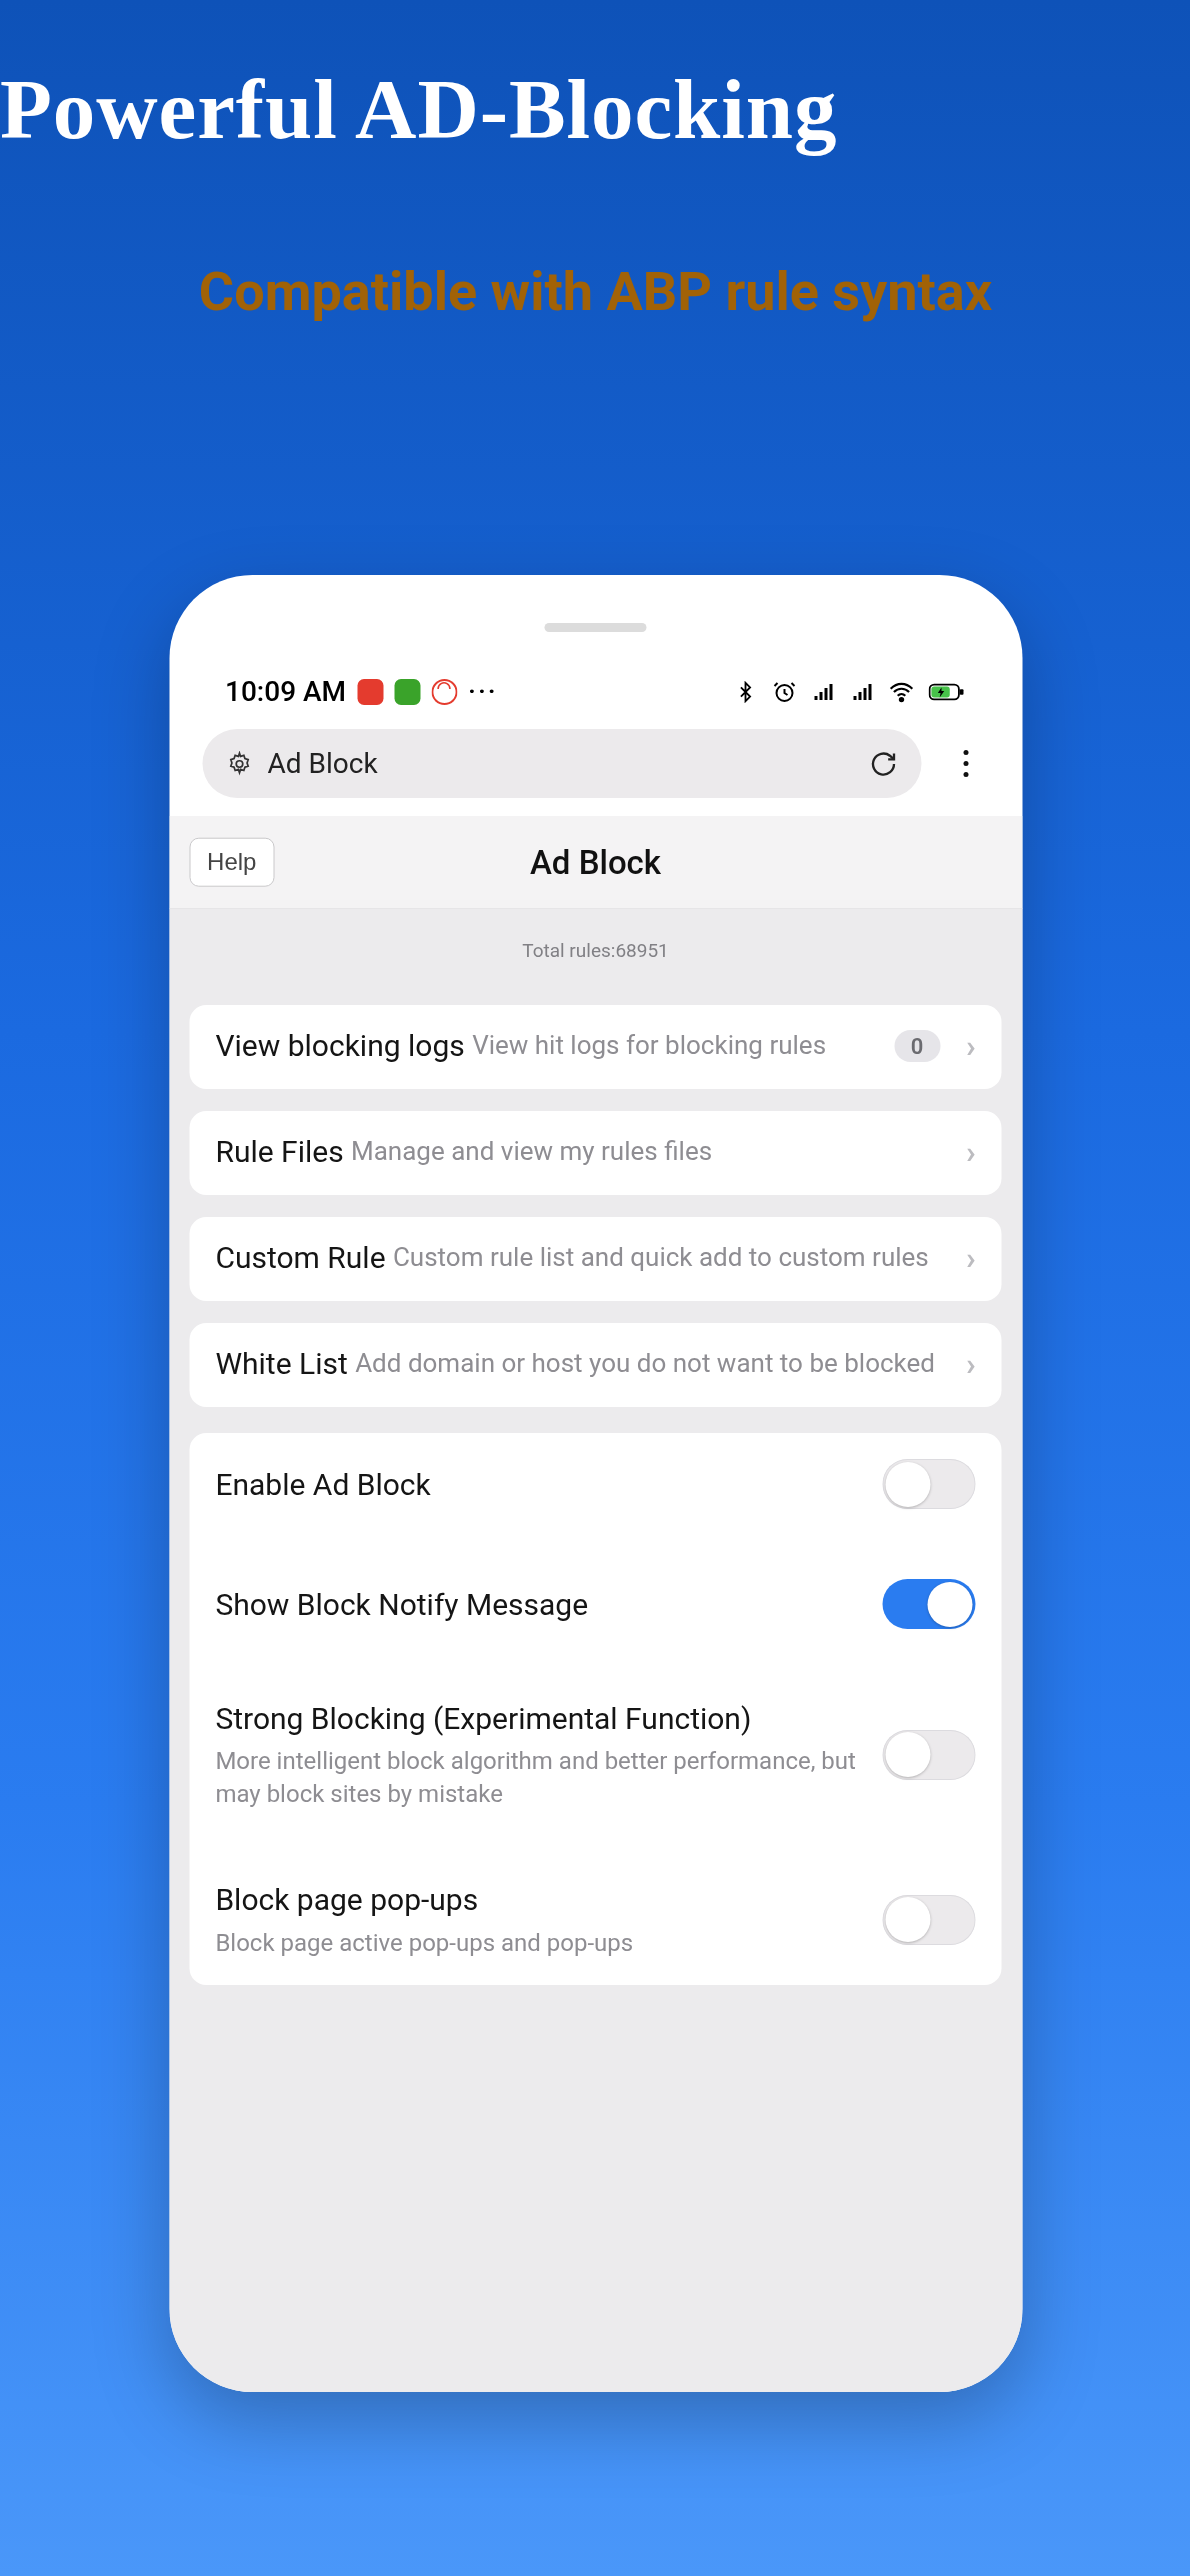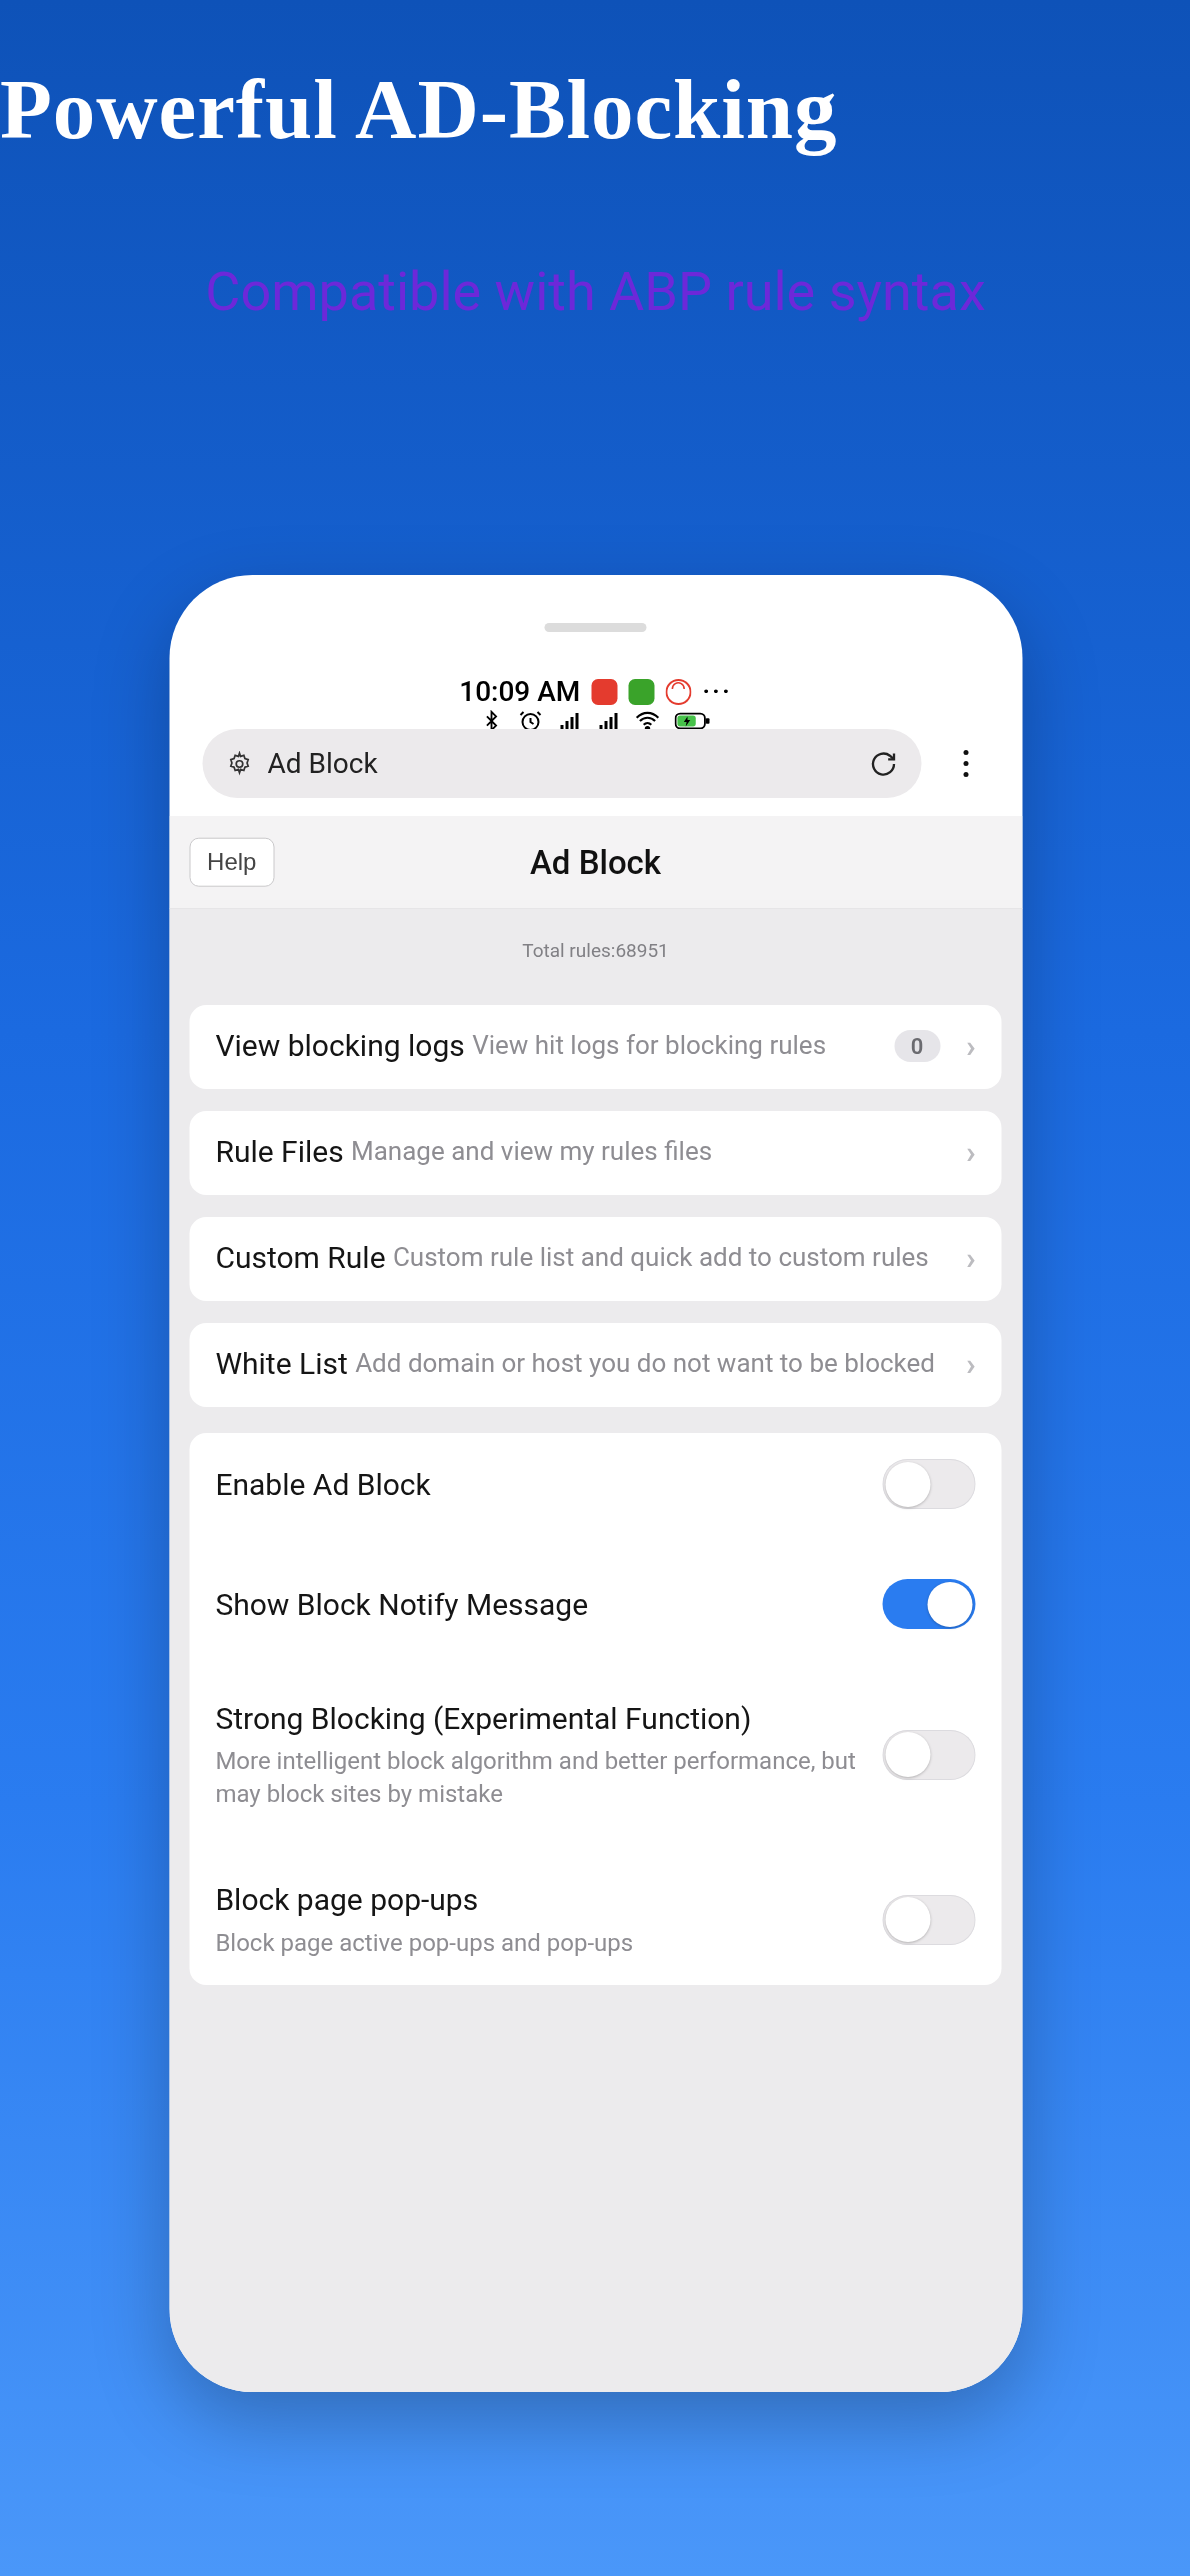--- a/index.html
+++ b/index.html
@@ -15,23 +15,23 @@
   text-align: left;
   color: #fff;
   font-size: 85px;
   font-weight: 700;
   padding-top: 60px;
   letter-spacing: 0.9px;
   font-family: Georgia, "Times New Roman", serif;
 }
 .hero-subtitle {
   text-align: center;
-  color: #6d28d9;
+  color: #a16207;
   font-size: 54px;
-  font-weight: 400;
+  font-weight: 700;
   margin-top: 102px;
 }
 .phone {
   position: absolute;
   left: 50%;
   transform: translateX(-50%);
   top: 575px;
   width: 853px;
   height: 1817px;
   background: #fff;
@@ -54,21 +54,20 @@
   top: 100px;
   left: 0;
   right: 0;
   padding: 0 56px;
   display: flex;
   justify-content: space-between;
   align-items: center;
   font-size: 28px;
   font-weight: 500;
   color: #000;
-  flex-direction: column;
 }
 .statusbar-left { display: flex; align-items: center; gap: 11px; }
 .statusbar-right { display: flex; align-items: center; gap: 13px; }
 .sb-icon { width: 26px; height: 26px; display:inline-flex; align-items:center; justify-content:center; }
 .sb-badge {
   width: 26px; height: 26px; border-radius: 6.5px; display:inline-flex; align-items:center; justify-content:center;
   font-size: 12px; color:#fff; font-weight:700;
 }
 .badge-red { background:#e43b2e; }
 .badge-green { background:#3aa32a; }

